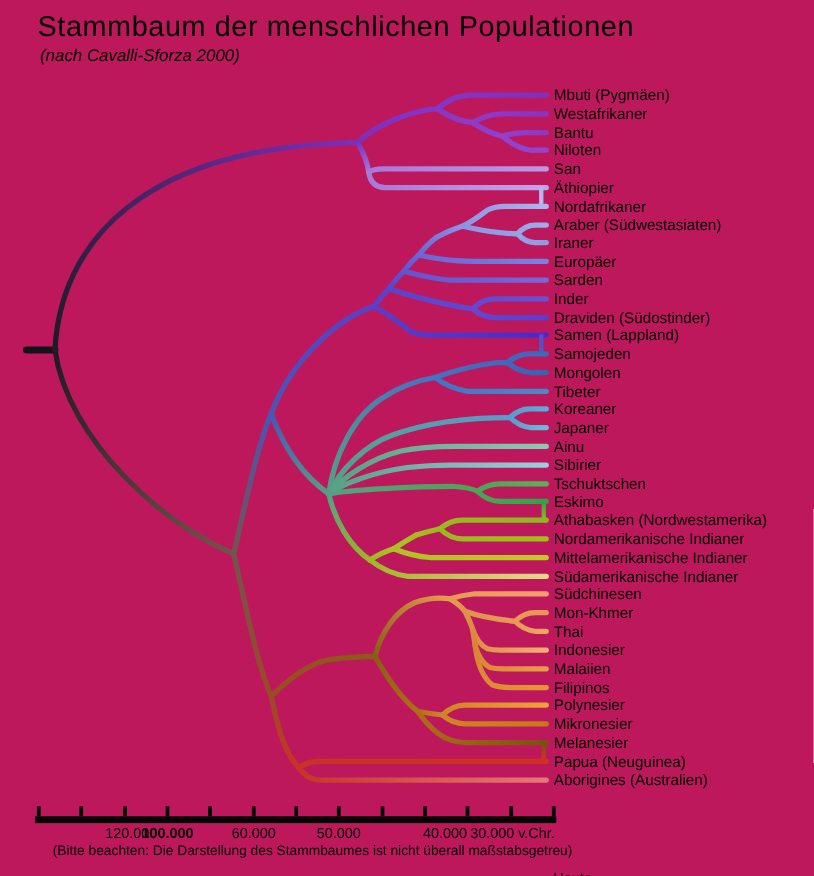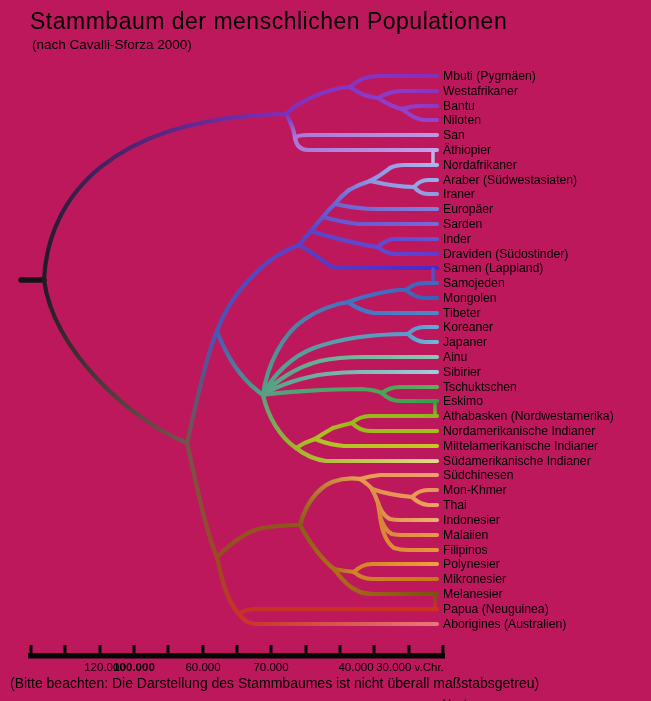--- a/index.html
+++ b/index.html
@@ -1,23 +1,23 @@
 <!DOCTYPE html>
 <html><head>
 <meta charset="utf-8">
 <style>
   html,body{margin:0;padding:0;background:#fff;}
   .stage{position:relative;width:651px;height:701px;background:#be185d;overflow:hidden;
          font-family:"Liberation Sans",sans-serif;}
   .title{position:absolute;left:30px;top:8px;font-size:23px;font-weight:400;color:#000;
          letter-spacing:0.5px;white-space:nowrap;}
-  .subtitle{position:absolute;left:32px;top:37px;font-size:13.5px;color:#000;white-space:nowrap;}
+  .subtitle{position:absolute;left:32px;top:37px;font-size:13.5px;color:#000;white-space:nowrap;font-style:italic;}
   svg{position:absolute;left:0;top:0;}
   .note{position:absolute;left:10px;top:675px;width:480px;text-align:center;
-        font-size:14px;color:#000;white-space:nowrap;}
+        font-size:11px;color:#000;white-space:nowrap;}
   .axis-label{position:absolute;top:661px;transform:translateX(-50%);font-size:11.5px;
               color:#000;white-space:nowrap;}
 </style>
 </head>
 <body>
 
 <div class="stage">
   <div class="title">Stammbaum der menschlichen Populationen</div>
   <div class="subtitle">(nach Cavalli-Sforza 2000)</div>
   <svg id="tree-svg" width="651" height="701" viewBox="0 0 651 701">
@@ -451,18 +451,18 @@
       <rect x="338.5" y="645" width="3" height="8" fill="#050505"></rect>
       <rect x="372.5" y="645" width="3" height="8" fill="#050505"></rect>
       <rect x="407.5" y="645" width="3" height="8" fill="#050505"></rect>
       <rect x="441.5" y="645" width="3" height="8" fill="#050505"></rect>
     </svg>
   <div class="note">(Bitte beachten: Die Darstellung des Stammbaumes ist nicht überall maßstabsgetreu)</div>
   <div id="axis-labels">
       <div class="axis-label" style="left: 65px; margin-left: 40px;">120.000</div>
       <div class="axis-label" style="left: 134px; font-weight: bold;">100.000</div>
       <div class="axis-label" style="left: 203px;">60.000</div>
-      <div class="axis-label" style="left: 271px;">70.000</div>
+      <div class="axis-label" style="left: 271px;">50.000</div>
       <div class="axis-label" style="left: 356px;">40.000</div>
       <div class="axis-label" style="left: 410px;">30.000 v.Chr.</div>
       <div class="axis-label" style="left: 458px; margin-top: 36px;">Heute</div>
     </div>
 </div>
 
 </body></html>

